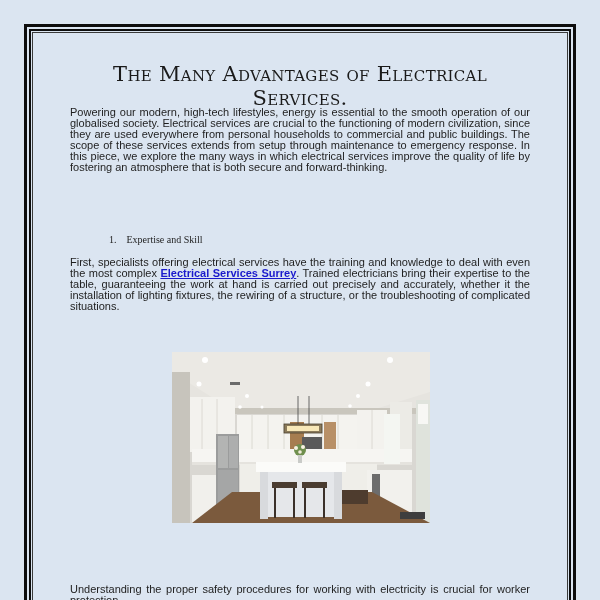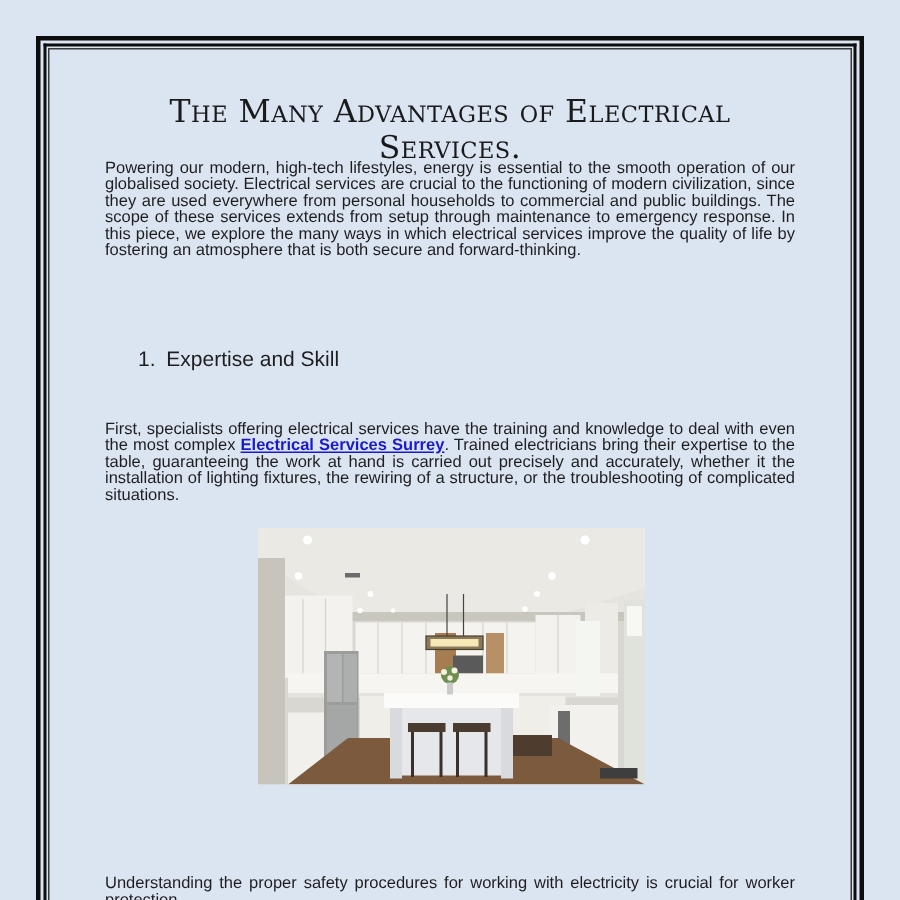--- a/index.html
+++ b/index.html
@@ -32,24 +32,24 @@
       font-weight: normal; font-variant: small-caps;
       font-size: 21px; letter-spacing: 0.3px;
       color: #1a1a1a;
       margin: 0;
     }
     p {
       margin: 0; font-size: 11px; line-height: 11px;
       text-align: justify; position: absolute; left: 0; width: 460px;
     }
     .p1 { top: 107px; }
-    .p2 { top: 257px; margin-top: 24px; }
+    .p2 { top: 257px; }
     .p3 { top: 584px; }
     .li {
-      position: absolute; left: 22px; font-size: 14px; line-height: 15px;
+      position: absolute; left: 39px; font-size: 10px; line-height: 15px; font-family: Liberation Serif, serif;
     }
     .li .num { display: inline-block; width: 15px; }
     .li1 { top: 232px; }
     .li2 { top: 560px; margin-top: 48px; }
     a.link {
       color: #1a1acc; font-weight: bold; text-decoration: underline;
     }
     .photo {
       position: absolute; left: 172px; top: 352px; width: 258px; height: 171px;
       overflow: hidden; background: #d9d7d2;

